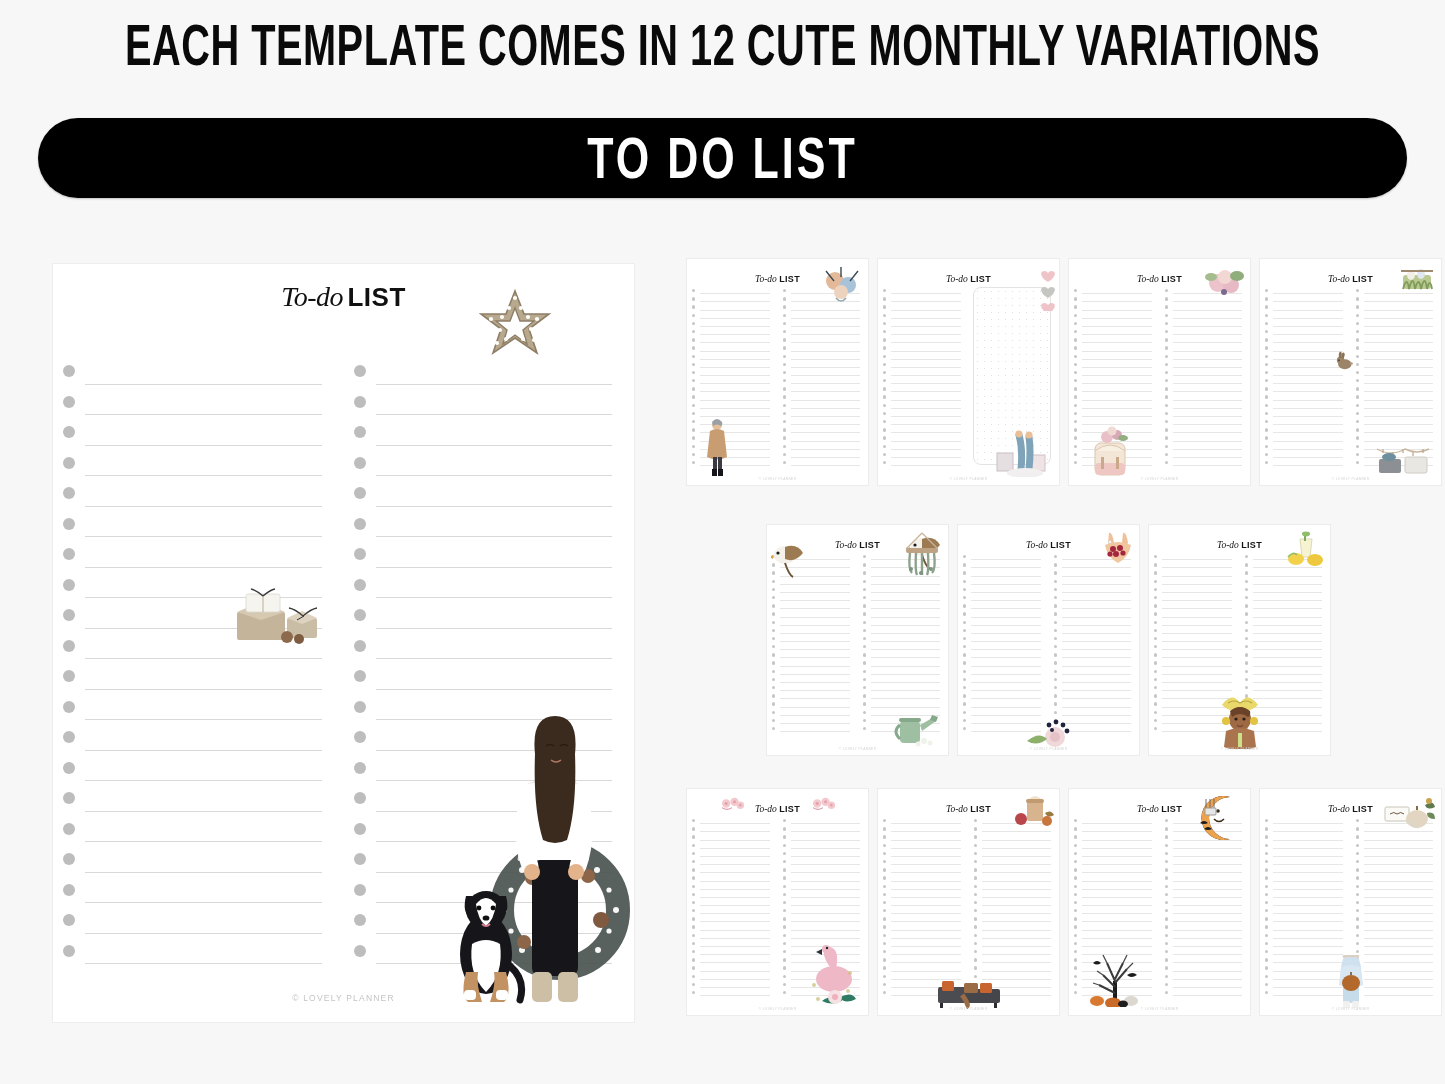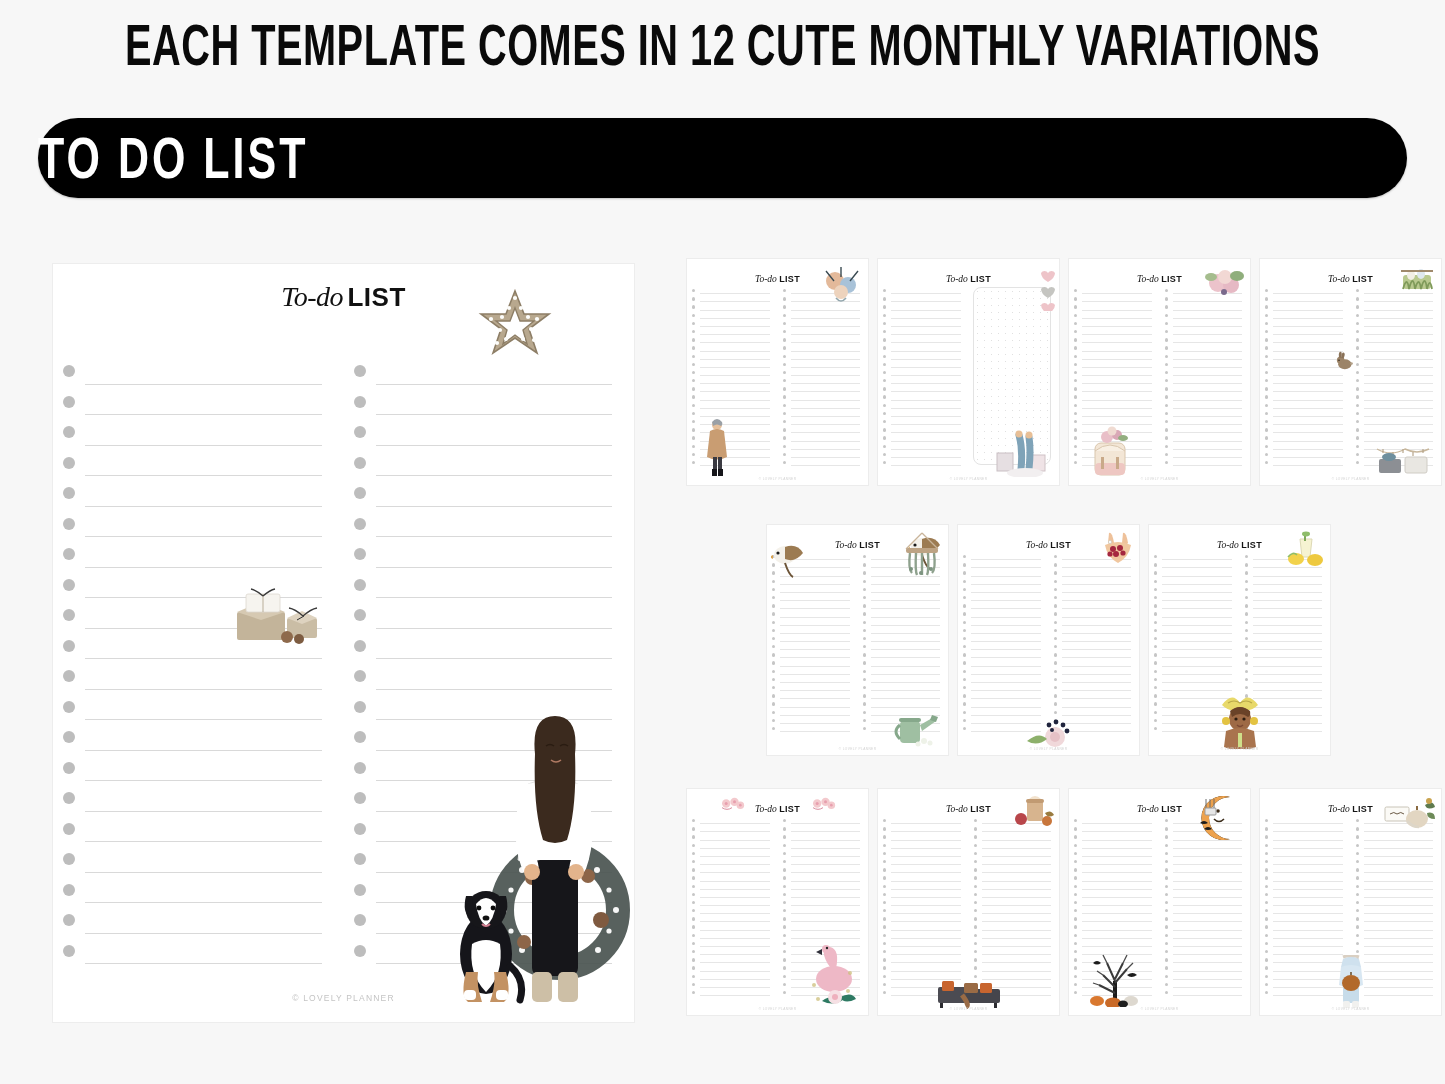--- a/index.html
+++ b/index.html
@@ -22,21 +22,21 @@
     color: #0a0a0a;
     transform: scaleY(1.38) scaleX(0.97);
     transform-origin: center top;
     white-space: nowrap;
   }
   .pill {
     position: absolute; left: 38px; top: 118px;
     width: 1369px; height: 80px;
     background: #000000;
     border-radius: 46px;
-    display: flex; align-items: center; 
+    display: flex; align-items: center; justify-content: center;
     box-shadow: 0 1px 2px rgba(0,0,0,0.22);
   }
   .pill-label {
     color: #ffffff;
     font-family: "Liberation Sans", sans-serif;
     font-weight: 700;
     font-size: 43px;
     letter-spacing: 3px;
     transform: scaleY(1.35);
     transform-origin: center;

